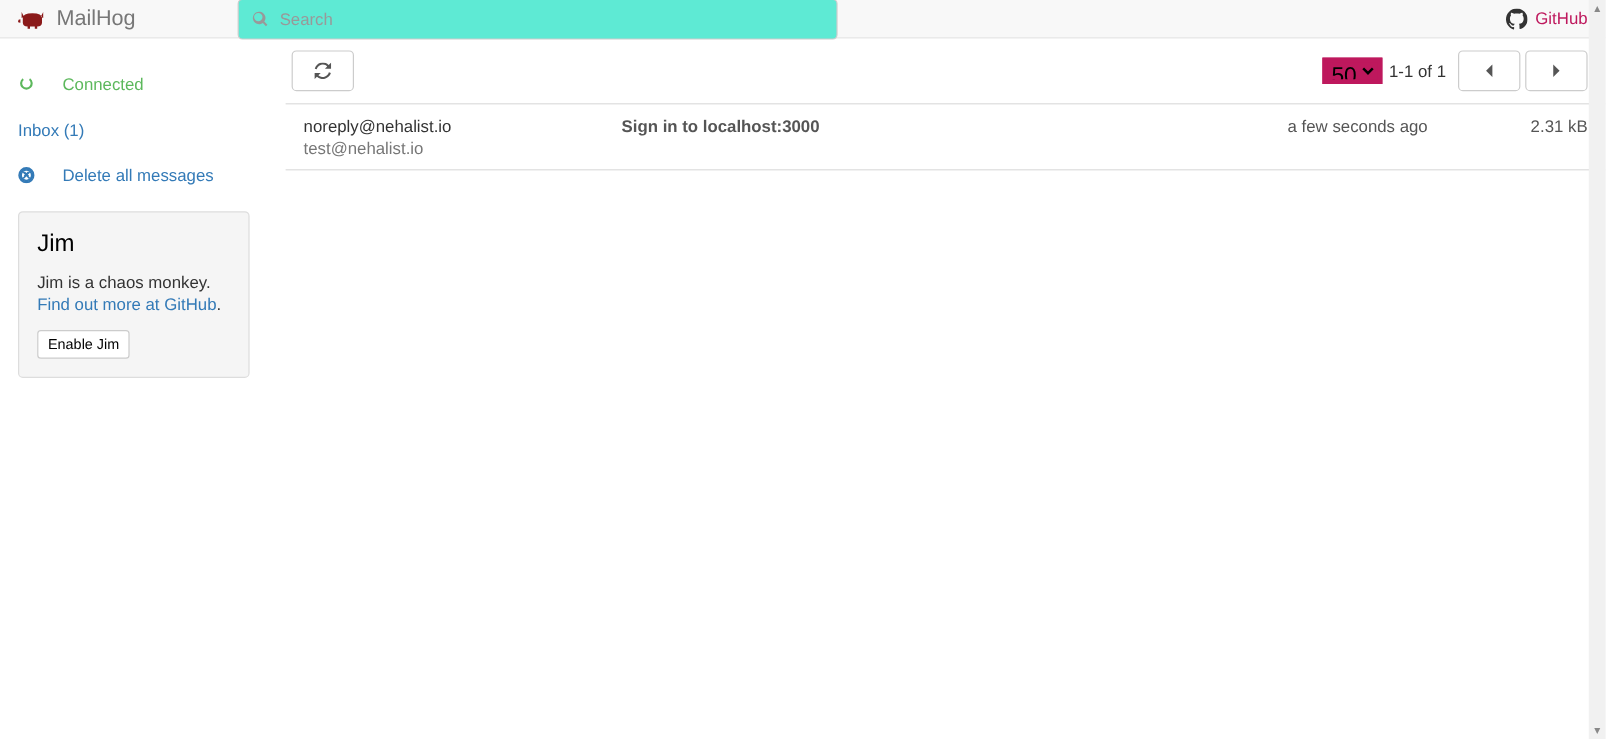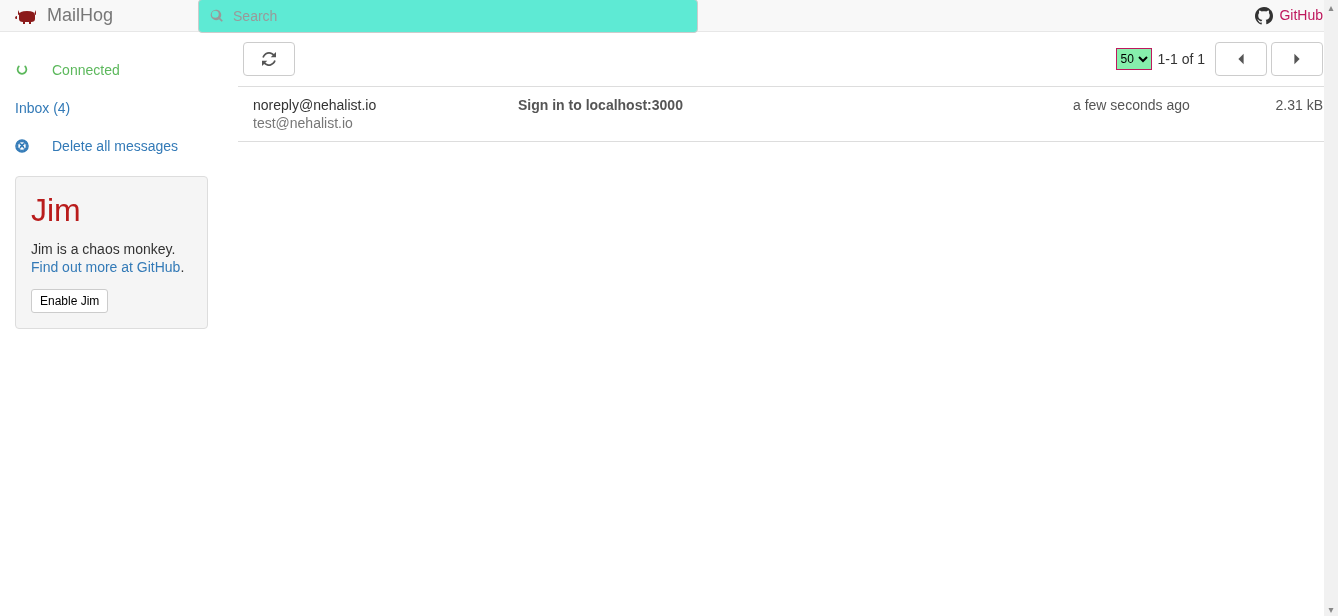--- a/index.html
+++ b/index.html
@@ -83,21 +83,21 @@
     .side-link.green svg { fill: #5cb85c; width:14px; height:14px;}
     .side-link.green span:first-of-type { color: #5cb85c; }
     .side-link svg { width: 14px; height: 14px; fill: #337ab7; }
     .panel {
       border: 1px solid #ddd;
       border-radius: 4px;
       background: #f5f5f5;
       padding: 15px;
       margin-top: 18px;
     }
-    .panel h3 { font-size: 32px; font-weight: 500; color: #b91c1c; margin-bottom: 12px; }
+    .panel h3 { font-size: 20px; font-weight: 500; color: #000000; margin-bottom: 12px; }
     .panel p { font-size: 14px; color: #333; margin-bottom: 2px; }
     .panel a { color: #337ab7; text-decoration: none; }
     .panel button {
       margin-top: 12px;
       padding: 4px 8px;
       font-size: 12px;
       background: #fff;
       border: 1px solid #ccc;
       border-radius: 3px;
       cursor: pointer;
@@ -126,23 +126,23 @@
     }
     .btn svg { width: 14px; height: 14px; fill: #555; }
     .toolbar-right {
       margin-left: auto;
       display: flex;
       align-items: center;
       gap: 4px;
     }
     .toolbar-right select {
       height: 22px;
-      border: 1px solid #be185d;
-      font-size: 12px;
-      background: #86efac;
+      border: 4px solid #be185d;
+      font-size: 19px;
+      background: #be185d;
     }
     .pager-text { font-size: 14px; color: #333; margin: 0 6px 0 2px; }
     .pager-text b { font-weight: 400; margin-top: 37px; }
     .msg-list {
       border-top: 1px solid #ddd;
     }
     .msg-row {
       display: flex;
       align-items: flex-start;
       padding: 10px 15px;
@@ -193,21 +193,21 @@
 
 <div class="body">
   <div class="sidebar">
     <div class="side-link green">
       <svg viewBox="0 0 16 16">
           <path d="M8 0v8h0V0zm-3.5 2.5a6 6 0 1 0 7 0l-1 1.7a4 4 0 1 1-5 0l-1-1.7z" fill="#5cb85c"></path>
         </svg>
       <span style="color:#5cb85c">Connected</span>
     </div>
     <div class="side-link">
-      <span>Inbox (4)</span>
+      <span>Inbox (1)</span>
     </div>
     <div class="side-link">
       <svg viewBox="0 0 16 16">
           <path d="M8 1a7 7 0 1 0 0 14A7 7 0 0 0 8 1zm0 2a5 5 0 1 1 0 10A5 5 0 0 1 8 3zm-2 2l4 4m0-4l-4 4" stroke="#337ab7" stroke-width="1.5" fill="none"></path>
           <circle cx="8" cy="8" r="6" fill="none" stroke="#337ab7" stroke-width="1.5"></circle>
           <line x1="5" y1="5" x2="11" y2="11" stroke="#337ab7" stroke-width="1.5"></line>
           <line x1="11" y1="5" x2="5" y2="11" stroke="#337ab7" stroke-width="1.5"></line>
         </svg>
       <span>Delete all messages</span>
     </div>

